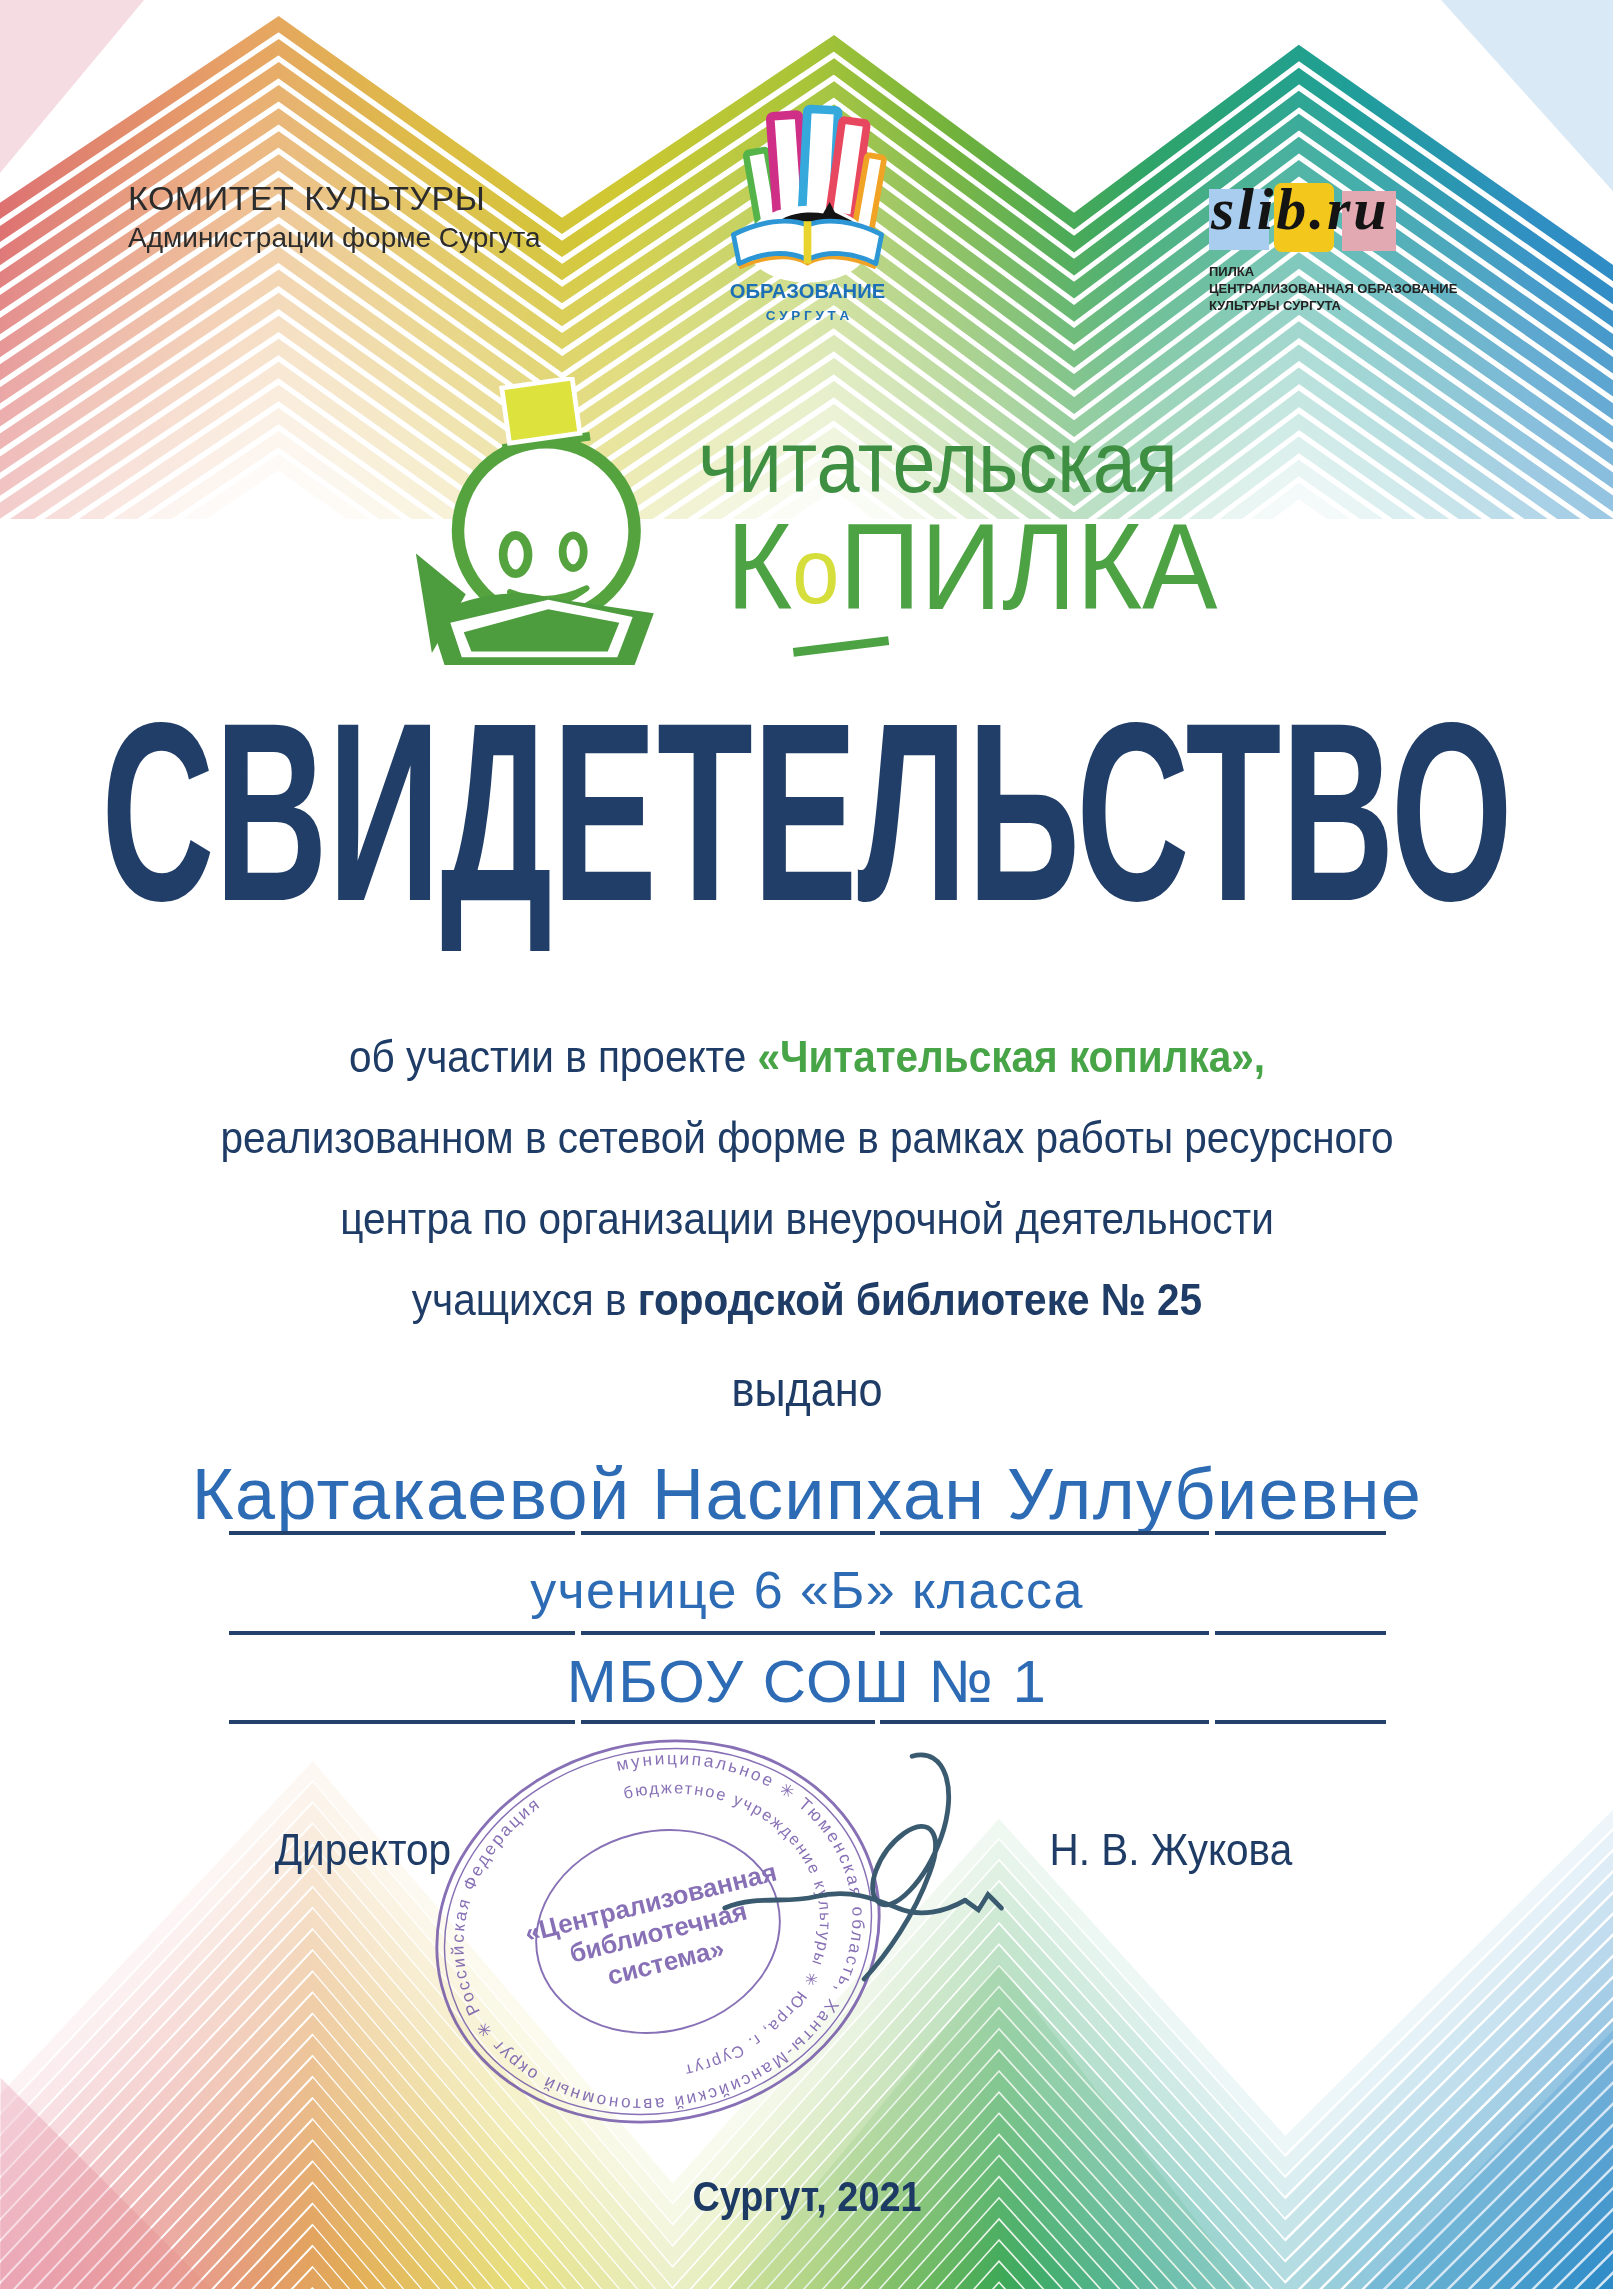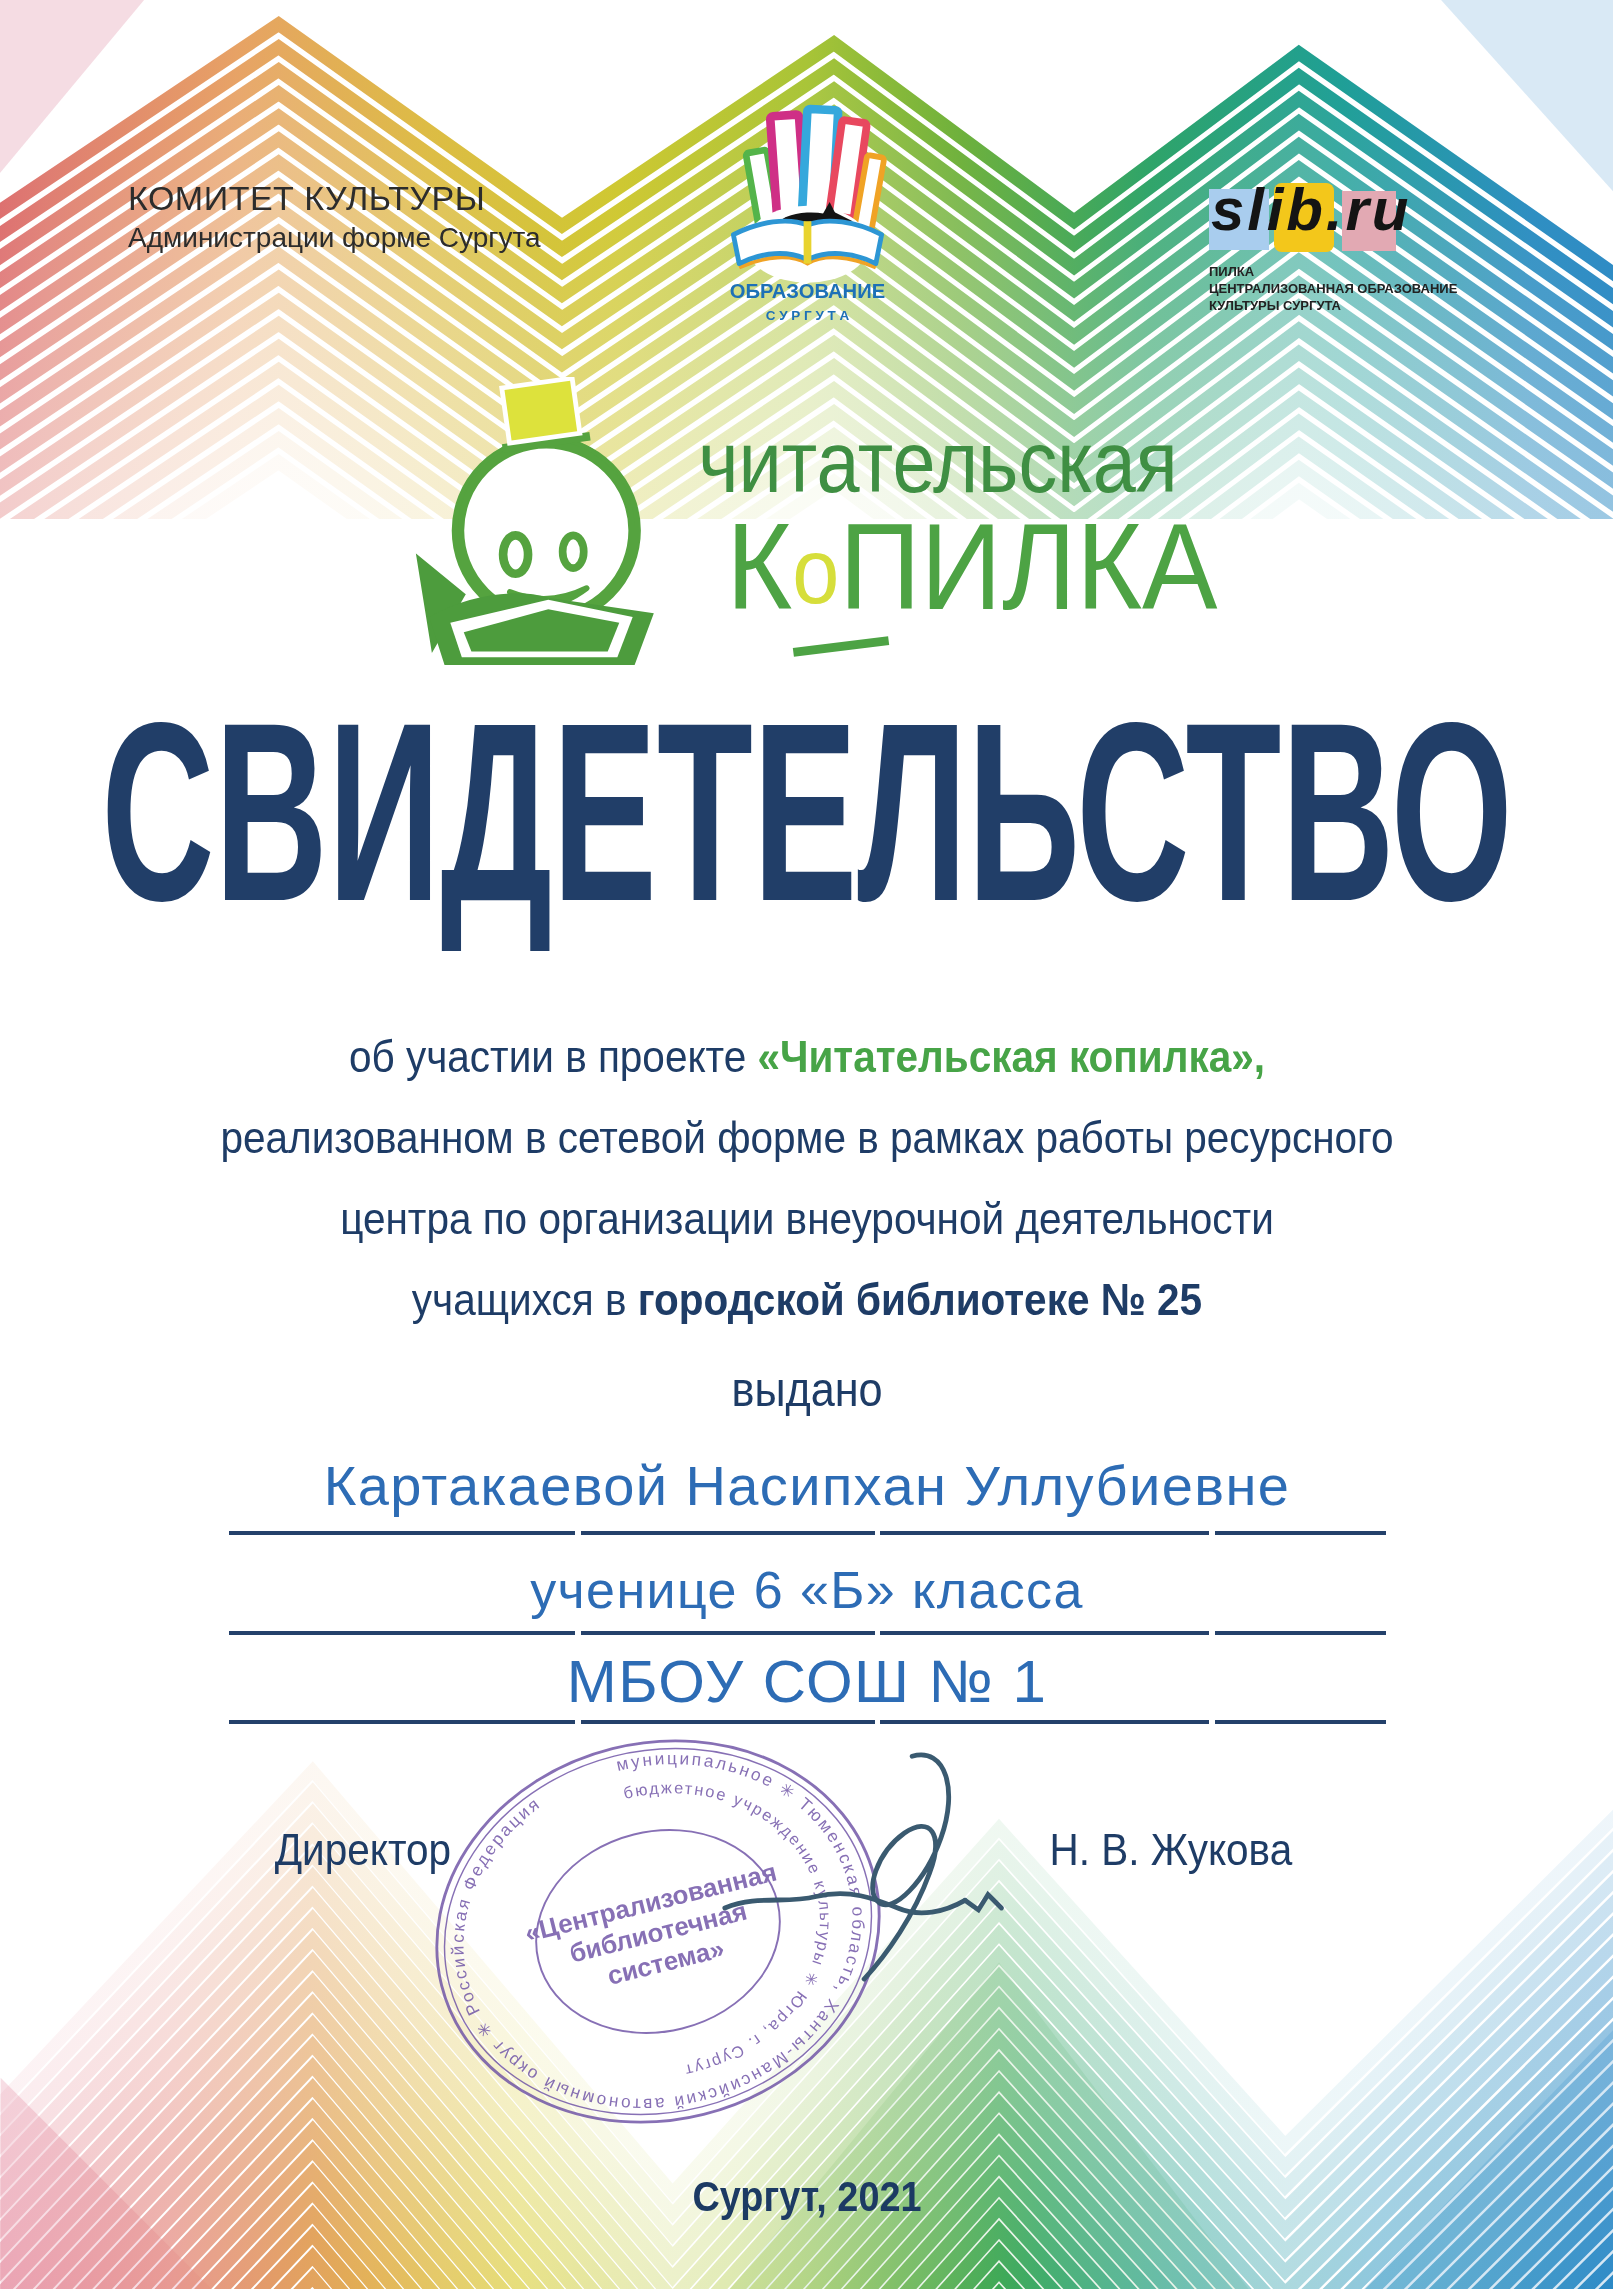--- a/index.html
+++ b/index.html
@@ -11,21 +11,21 @@
   .committee{top:179px;left:128px;color:#2c2c2c;z-index:5;}
   .committee .l1{font-size:34px;letter-spacing:0.5px;}
   .committee .l2{font-size:28px;margin-top:3.8px;}
   .edu-logo{top:98px;left:716px;z-index:5;}
   .slib{top:181px;left:1209px;width:288px;z-index:5;}
   .slib-mark{position:relative;width:231px;height:77px;}
   .slib-block{position:absolute;top:0;}
   .blk-blue{left:0;top:7.7px;width:60px;height:61px;background:#a9cdee;}
   .blk-yellow{left:65px;top:1.9px;width:60px;height:69px;background:#f3c71b;border-radius:7.7px;}
   .blk-pink{left:133px;top:9.6px;width:54px;height:60px;background:#e2a9b3;}
-  .slib-word{position:absolute;left:1.9px;top:-5.8px;font-family:Liberation Sans, sans-serif;
+  .slib-word{position:absolute;left:1.9px;top:-5.8px;font-family:Liberation Serif, serif;
              font-style:italic;font-weight:bold;font-size:60px;color:#141414;letter-spacing:2.9px;}
   .slib-org{margin-top:5.8px;font-size:13px;font-weight:bold;color:#222;line-height:1.3;}
   
   .kop-char{top:377px;left:402px;z-index:5;}
   .kop-w1{top:411px;left:663px;width:550px;text-align:center;font-size:88px;color:#3f8f43;
           transform:scaleX(.88);white-space:nowrap;z-index:5;position:absolute;}
   .kop-w2{top:496px;left:706px;width:506px;text-align:center;font-size:123px;color:#4da344;
           transform:scaleX(.92);white-space:nowrap;z-index:5;position:absolute;}
   .kop-o{font-size:92px;color:#d6de3b;position:relative;top:-5.8px;}
   .kop-slot{position:absolute;left:793px;top:642px;width:96px;height:8.6px;background:#4da344;
@@ -34,21 +34,21 @@
   .big-title{top:684px;font-size:255px;font-weight:bold;color:#213e68;line-height:1;
              transform:translateX(-50%) scaleX(.615);z-index:5;}
   
   .para{top:1016px;left:0;width:1614px;text-align:center;font-size:45px;color:#1e3c66;
         line-height:81px;transform:scaleX(.9);z-index:5;position:absolute;}
   .hl-green{color:#47a447;font-weight:bold;}
   .bold{font-weight:bold;}
   .issued{top:1362px;font-size:48px;color:#1e3c66;transform:translateX(-50%) scaleX(.9);z-index:5;}
   
   .f-text{color:#2d6cb5;z-index:5;letter-spacing:1.4px;}
-  .f1{top:1453px;font-size:56px;}
+  .f1{top:1453px;font-size:72px;}
   .f2{top:1560px;font-size:52px;}
   .f3{top:1647px;font-size:60px;}
   .f-line{position:absolute;left:229px;width:1157px;height:3.8px;z-index:5;
           background:linear-gradient(90deg,#24416b 0 346px,#fff 346px 352px,#24416b 352px 646px,
                      #fff 646px 651px,#24416b 651px 980px,#fff 980px 986px,#24416b 986px 100%);}
   .fl1{top:1531px;} .fl2{top:1631px;} .fl3{top:1720px;}
   
   .director{top:1825px;left:267px;font-size:44px;color:#1e3c66;transform:scaleX(.92);z-index:6;position:absolute;}
   .dir-name{top:1825px;left:1039px;font-size:44px;color:#1e3c66;transform:scaleX(.92);z-index:6;position:absolute;}
   .stamp{top:1720px;left:408px;z-index:4;opacity:.82;}

